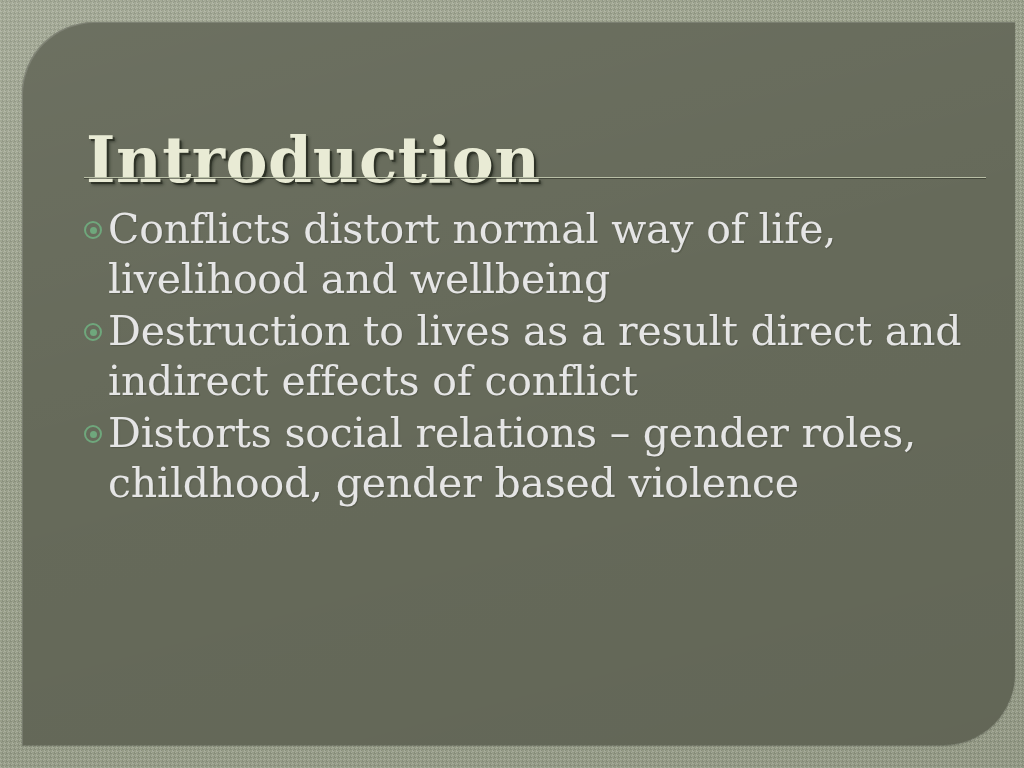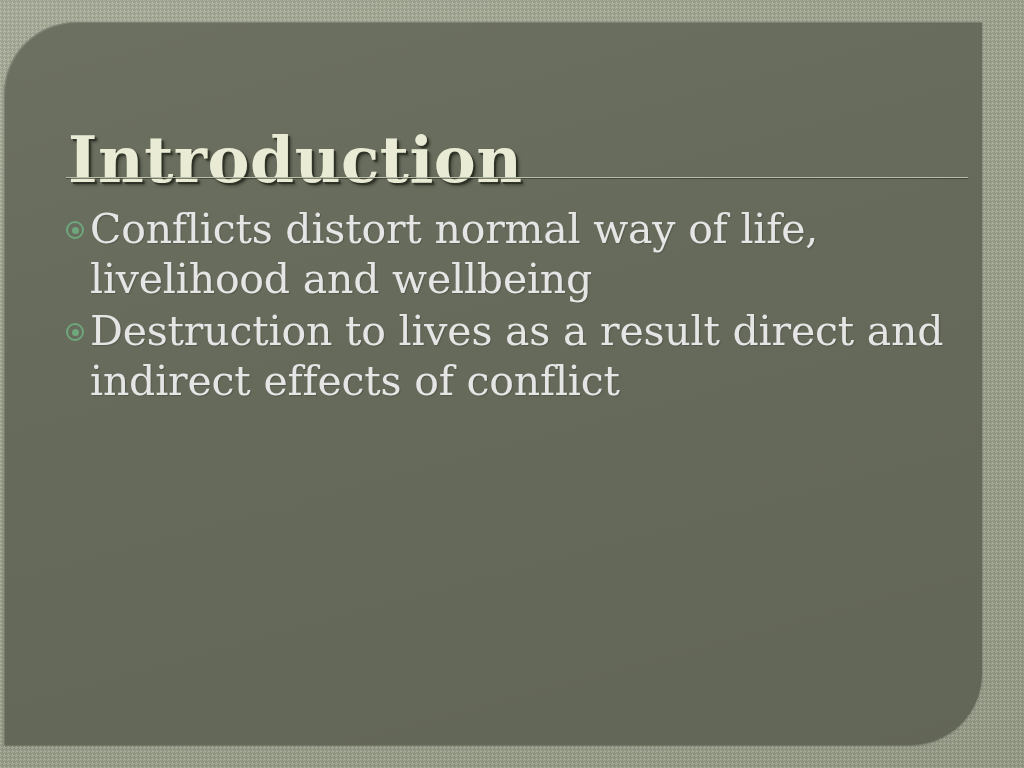--- a/index.html
+++ b/index.html
@@ -37,29 +37,30 @@
     background: linear-gradient(160deg,
                  rgba(255,255,255,0.10) 0%,
                  rgba(255,255,255,0.00) 35%,
                  rgba(0,0,0,0.05) 100%);
     pointer-events: none;
   }
 
   
   .panel {
     position: absolute;
-    left: 4px;
+    left: 22px;
     top: 22px;
     width: 978px;
     height: 723px;
     background: #666a5a;
     border-radius: 72px 0 72px 0;
     box-shadow:
       inset 1px 1px 0 rgba(255,255,255,0.13),
       0 1px 2px rgba(0,0,0,0.25);
+    padding-left: 15px;
   }
 
   .panel-sheen {
     position: absolute;
     inset: 0;
     border-radius: 72px 0 72px 0;
     background: linear-gradient(165deg,
                  rgba(255,255,255,0.045) 0%,
                  rgba(255,255,255,0.00) 45%,
                  rgba(0,0,0,0.035) 100%);
@@ -163,16 +164,20 @@
         <span class="bullet-text">Conflicts distort normal way of life, livelihood and wellbeing</span>
       </div>
 
       <div class="bullet-row">
         <span class="bullet-marker"></span>
         <span class="bullet-text">Destruction to lives as a result direct and indirect effects of conflict</span>
       </div>
 
 
 
+      <div class="bullet-row">
+        <span class="bullet-marker"></span>
+        <span class="bullet-text">Distorts social relations – gender roles, childhood, gender based violence</span>
+      </div>
 
     </div>
   </div>
 </div>
 
 </body></html>

